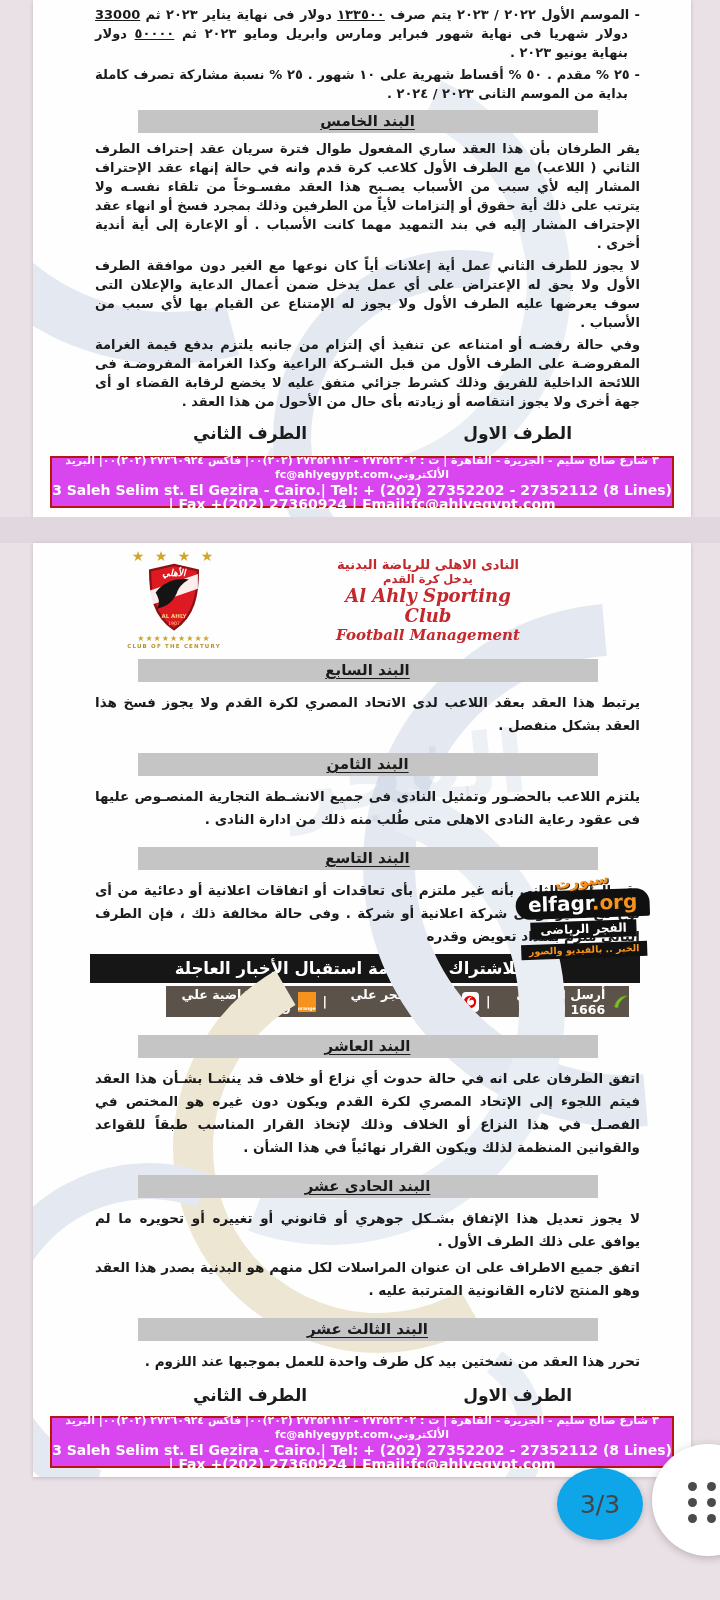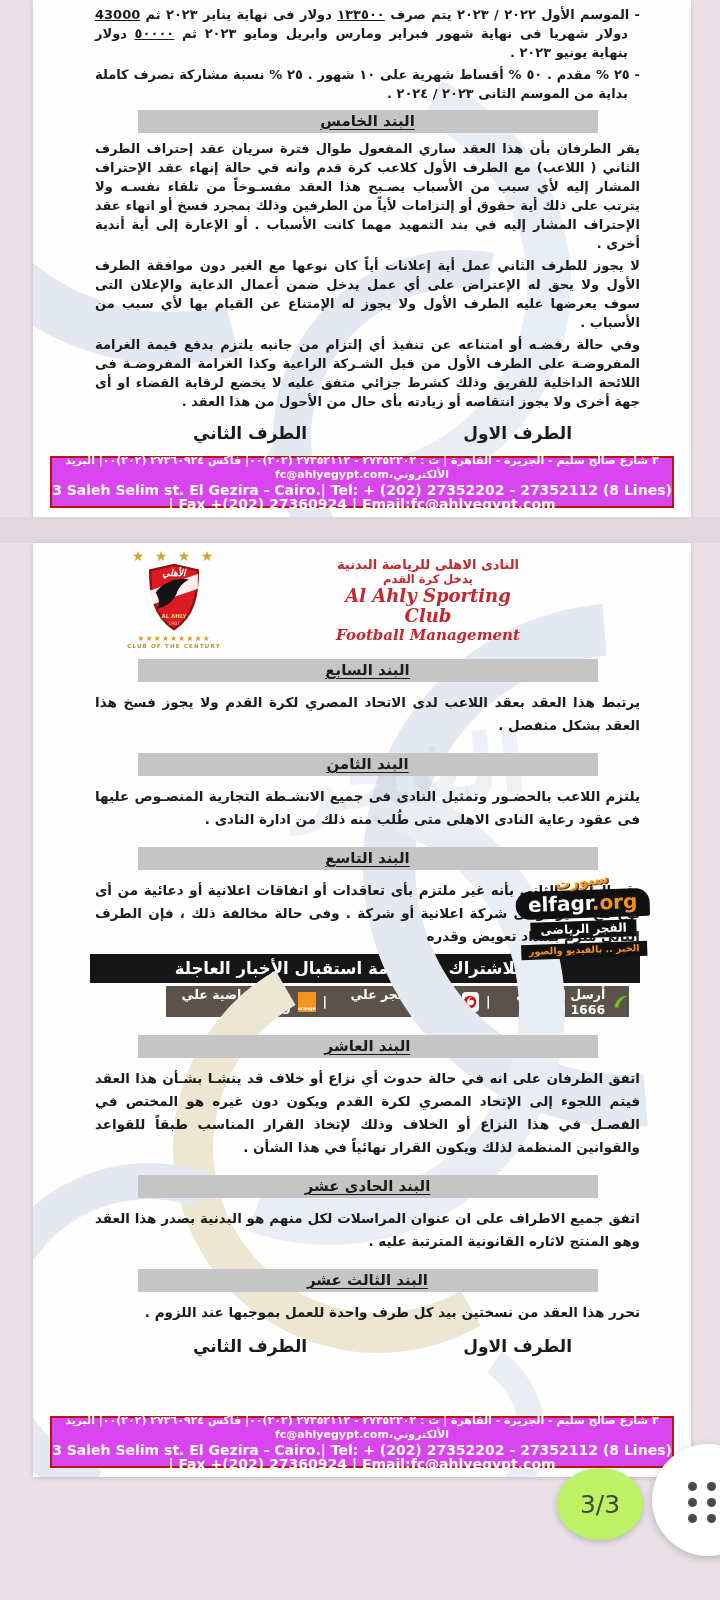--- a/index.html
+++ b/index.html
@@ -69,41 +69,41 @@
   .b-sport{color:#f6921e;font-size:15px;font-weight:bold;
            text-shadow:1px 1px 0 #3a2a10;transform:rotate(-5deg);display:inline-block;}
   .b-bubble{background:#101010;color:#fff;border-radius:14px 14px 2px 14px;padding:1px 12px 3px;
             font-size:20px;font-weight:bold;display:inline-block;direction:ltr;line-height:24px;}
   .b-bubble .tld{color:#f6921e;}
   .b-r1{background:#111;color:#fff;font-size:12px;font-weight:bold;padding:1px 10px;
         display:inline-block;line-height:15px;}
   .b-r2{background:#111;color:#f6921e;font-size:9.5px;font-weight:bold;padding:1px 8px 2px;
         display:inline-block;line-height:12px;}
   
-  .chip{position:absolute;left:557px;top:1468px;width:86px;height:72px;background:#bef264;
+  .chip{position:absolute;left:557px;top:1468px;width:86px;height:72px;background:#0ea5e9;
         border-radius:50%;box-shadow:0 2px 7px rgba(0,0,0,.22);display:flex;align-items:center;
         justify-content:center;font-size:25px;color:#454545;}
   .fab{position:absolute;left:652px;top:1444px;width:112px;height:112px;background:#fff;
        border-radius:50%;box-shadow:0 2px 8px rgba(0,0,0,.22);}
   .dots{position:absolute;left:36px;top:38px;display:grid;grid-template-columns:9px 9px;
         grid-auto-rows:9px;column-gap:10px;row-gap:7px;}
   .dots i{background:#4b4b4b;border-radius:50%;}
 </style>
 </head>
 <body>
 
 <div class="screen">
 
   <div class="page page1">
     <div class="wm wm-blue" style="width:430px;height:430px;left:-130px;top:-170px;transform:rotate(30deg);"></div>
     <div class="wm wm-blue2" style="width:360px;height:360px;left:90px;top:60px;transform:rotate(-20deg);border-width:44px;"></div>
     <div class="wm wm-blue" style="width:300px;height:300px;left:240px;top:250px;transform:rotate(55deg);border-width:38px;"></div>
 
     <div class="content">
-      <p class="body-text hang"><span>- الموسم الأول ٢٠٢٢ / ٢٠٢٣ يتم صرف </span><span class="u">١٣٣٥٠٠</span><span> دولار فى نهاية يناير ٢٠٢٣ ثم </span><span class="u">43000</span><span> دولار شهريا فى نهاية شهور فبراير ومارس وابريل ومايو ٢٠٢٣ ثم </span><span class="u">٥٠٠٠٠</span><span> دولار بنهاية يونيو ٢٠٢٣ .</span></p>
+      <p class="body-text hang"><span>- الموسم الأول ٢٠٢٢ / ٢٠٢٣ يتم صرف </span><span class="u">١٣٣٥٠٠</span><span> دولار فى نهاية يناير ٢٠٢٣ ثم </span><span class="u">33000</span><span> دولار شهريا فى نهاية شهور فبراير ومارس وابريل ومايو ٢٠٢٣ ثم </span><span class="u">٥٠٠٠٠</span><span> دولار بنهاية يونيو ٢٠٢٣ .</span></p>
       <p class="body-text hang">- ٢٥ % مقدم . ٥٠ % أقساط شهرية على ١٠ شهور . ٢٥ % نسبة مشاركة  تصرف كاملة بداية من الموسم الثانى ٢٠٢٣ / ٢٠٢٤ .</p>
 
       <div class="clause-bar"><span>البند الخامس</span></div>
       <p class="body-text">يقر الطرفان بأن هذا العقد ساري المفعول طوال فترة سريان عقد إحتراف الطرف الثاني ( اللاعب) مع الطرف الأول كلاعب كرة قدم وانه في حالة إنهاء عقد الإحتراف المشار إليه لأي سبب من الأسباب يصـبح هذا العقد مفسـوخاً من تلقاء نفسـه ولا يترتب على ذلك أية حقوق أو إلتزامات لأياً من الطرفين وذلك بمجرد فسخ أو انهاء عقد الإحتراف المشار إليه في بند التمهيد مهما كانت الأسباب . أو الإعارة إلى أية أندية أخرى .</p>
 
       <p class="body-text">لا يجوز للطرف الثاني عمل أية إعلانات أياً كان نوعها مع الغير دون موافقة الطرف الأول ولا يحق له الإعتراض على أي عمل يدخل ضمن أعمال الدعاية والإعلان التى سوف يعرضها عليه الطرف الأول ولا يجوز له الإمتناع عن القيام بها لأي سبب من الأسباب .</p>
       <p class="body-text">وفي حالة رفضـه أو امتناعه عن تنفيذ أي إلتزام من جانبه يلتزم بدفع قيمة الغرامة المفروضـة على الطرف الأول من قبل الشـركة الراعية وكذا الغرامة المفروضـة  فى اللائحة الداخلية للفريق وذلك كشرط جزائي متفق عليه لا يخضع لرقابة القضاء او أى جهة أخرى ولا يجوز انتقاصه أو زيادته بأى حال من الأحول من هذا العقد .</p>
 
       <div class="sigs">
         <span>الطرف الاول</span>
@@ -191,20 +191,21 @@
       <div class="b-bubble"><span>elfagr</span><span class="tld">.org</span></div>
       <div><span class="b-r1">الفجر الرياضى</span></div>
       <div><span class="b-r2">الخبر .. بالفيديو والصور</span></div>
     </div>
 
     <div class="content">
       <div class="clause-bar"><span>البند العاشر</span></div>
       <p class="body-text">اتفق الطرفان على انه في حالة حدوث أي نزاع أو خلاف قد ينشـا بشـأن هذا العقد فيتم اللجوء إلى الإتحاد المصري لكرة القدم ويكون دون غيره هو المختص في الفصـل في هذا النزاع أو الخلاف  وذلك لإتخاذ القرار المناسب طبقاً للقواعد والقوانين المنظمة لذلك ويكون القرار نهائياً في هذا الشأن .</p>
 
       <div class="clause-bar"><span>البند الحادى عشر</span></div>
+      <p class="body-text">لا يجوز تعديل هذا الإتفاق بشـكل جوهري أو قانوني أو تغييره أو تحويره ما لم يوافق على ذلك الطرف الأول .</p>
 
       <p class="body-text">اتفق جميع الاطراف على ان عنوان المراسلات لكل منهم هو البدنية بصدر هذا العقد وهو المنتج لاثاره القانونية المترتبة عليه .</p>
 
       <div class="clause-bar"><span>البند الثالث عشر</span></div>
       <p class="body-text">تحرر هذا العقد من نسختين بيد كل طرف واحدة للعمل بموجبها عند اللزوم .</p>
 
       <div class="sigs">
         <span>الطرف الاول</span>
         <span>الطرف الثاني</span>
       </div>

